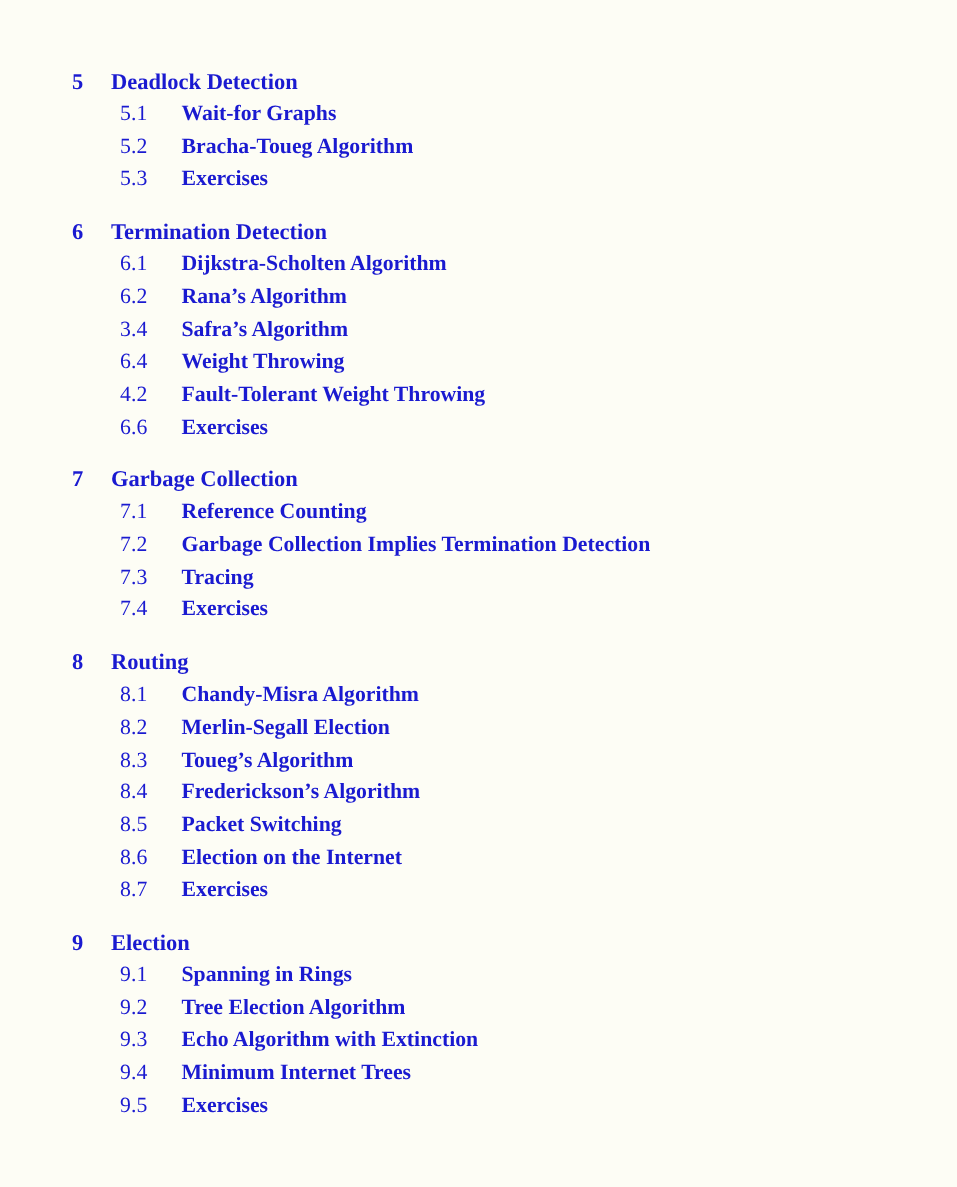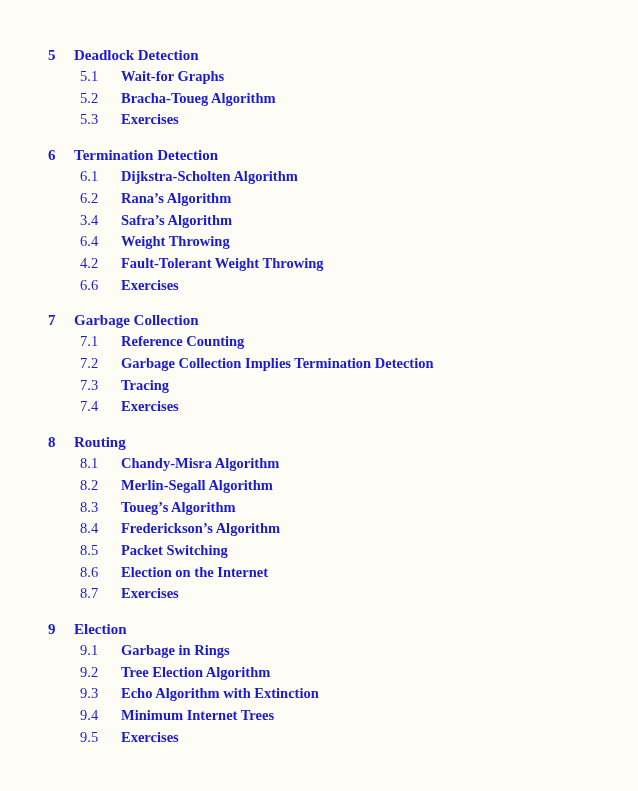--- a/index.html
+++ b/index.html
@@ -149,21 +149,21 @@
         <div class="chapter-row">
           <span class="chapter-num">8</span>
           <span class="chapter-title">Routing</span>
         </div>
         <div class="section-row">
           <span class="section-num">8.1</span>
           <span class="section-title">Chandy-Misra Algorithm</span>
         </div>
         <div class="section-row">
           <span class="section-num">8.2</span>
-          <span class="section-title">Merlin-Segall Algorithm</span>
+          <span class="section-title">Merlin-Segall Election</span>
         </div>
         <div class="section-row">
           <span class="section-num">8.3</span>
           <span class="section-title">Toueg’s Algorithm</span>
         </div>
         <div class="section-row">
           <span class="section-num">8.4</span>
           <span class="section-title">Frederickson’s Algorithm</span>
         </div>
         <div class="section-row">
@@ -179,21 +179,21 @@
           <span class="section-title">Exercises</span>
         </div>
       </div>
       <div class="chapter">
         <div class="chapter-row">
           <span class="chapter-num">9</span>
           <span class="chapter-title">Election</span>
         </div>
         <div class="section-row">
           <span class="section-num">9.1</span>
-          <span class="section-title">Garbage in Rings</span>
+          <span class="section-title">Spanning in Rings</span>
         </div>
         <div class="section-row">
           <span class="section-num">9.2</span>
           <span class="section-title">Tree Election Algorithm</span>
         </div>
         <div class="section-row">
           <span class="section-num">9.3</span>
           <span class="section-title">Echo Algorithm with Extinction</span>
         </div>
         <div class="section-row">

